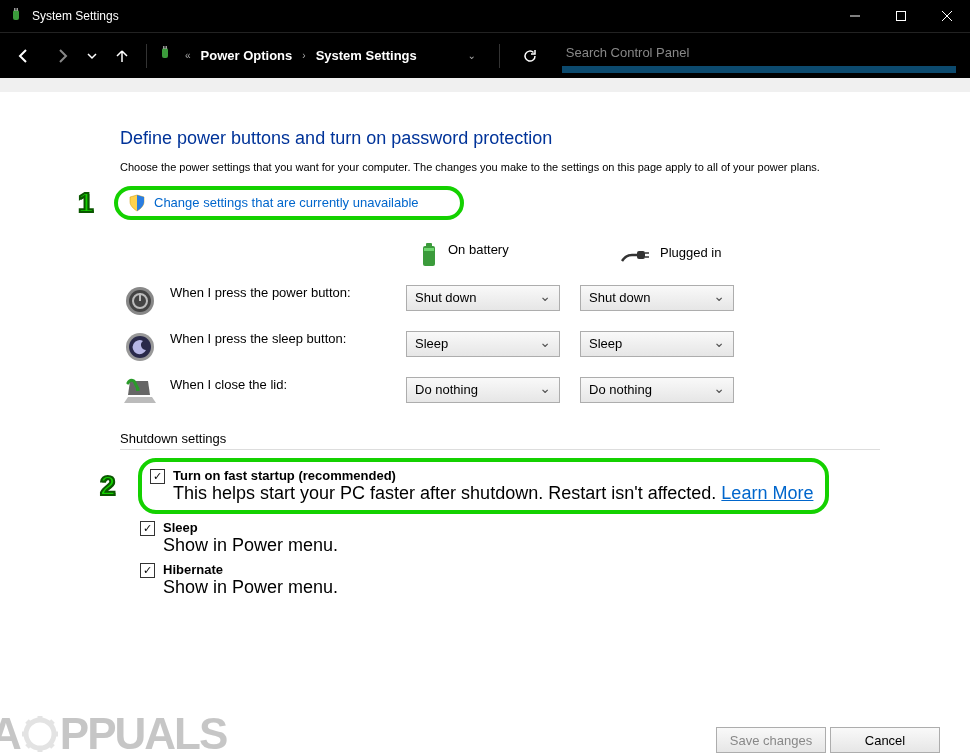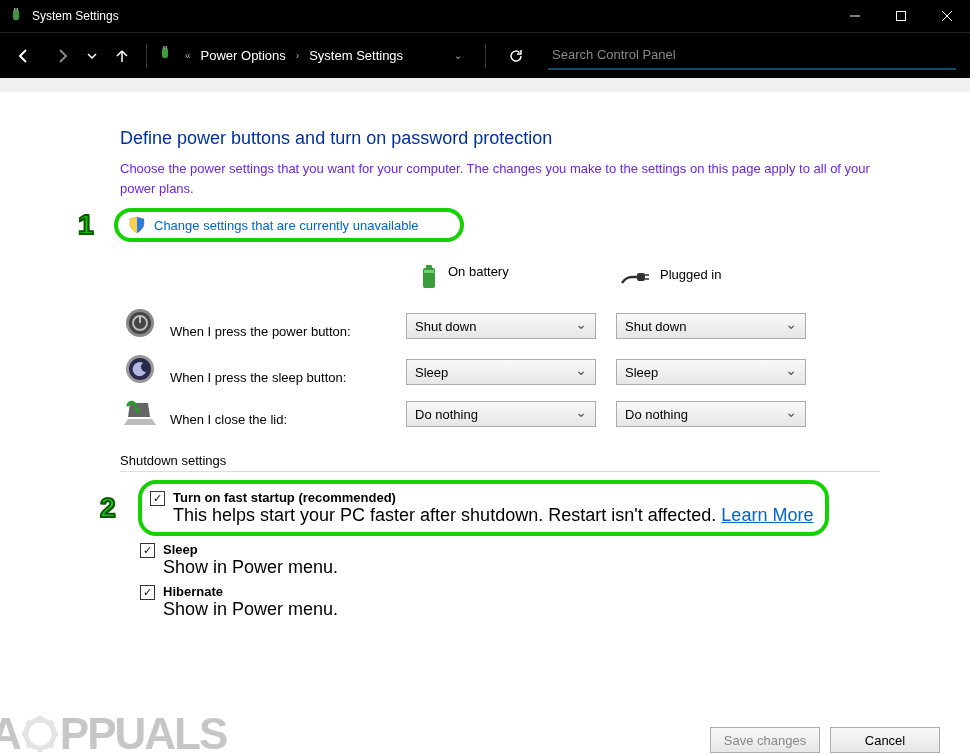--- a/index.html
+++ b/index.html
@@ -63,21 +63,21 @@
   }
   .breadcrumb {
     display: flex;
     align-items: center;
     color: #fff;
     font-size: 13px;
     gap: 4px;
     flex: 0 0 auto;
     padding: 0 6px;
   }
-  .bc-seg { padding: 4px 6px; }
+  .bc-seg { padding: 4px 6px; font-weight: bold; }
   .bc-chev { color: #aaa; font-size: 10px; }
   .bc-drop {
     width: 30px; text-align: center;
     color: #aaa;
     font-size: 10px;
     margin-left: 30px;
   }
   .refresh-btn {
     width: 36px; height: 36px;
     display: flex; align-items: center; justify-content: center;
@@ -86,43 +86,43 @@
   }
   .search-box {
     flex: 1;
     margin-left: 12px;
     margin-right: 8px;
   }
   .search-input {
     width: 100%;
     background: #000;
     border: none;
-    border-bottom: 2px solid #0c4a6e;
+    border-bottom: 7px solid #0c4a6e;
     color: #fff;
     padding: 6px 4px;
     font-size: 13px;
     outline: none;
   }
   .search-input::placeholder { color: #888; }
   .content {
     background: #fff;
     height: calc(755px - 32px - 46px);
     padding: 24px 30px 20px 120px;
     position: relative;
     margin-top: 14px;
   }
   .main-heading {
     color: #003399;
     font-size: 18px;
     font-weight: 400;
     margin: 12px 0 10px 0;
   }
   .description {
-    color: #6d28d9;
-    font-size: 13px;
+    color: #000000;
+    font-size: 11px;
     line-height: 1.5;
     max-width: 760px;
     margin-bottom: 10px;
   }
   .callout-box {
     border: 4px solid #14d100;
     border-radius: 18px;
     padding: 4px 10px;
     display: inline-flex;
     align-items: center;
@@ -167,36 +167,36 @@
   }
   .col-label-spacer { width: 300px; }
   .col-header {
     width: 200px;
     display: flex;
     gap: 10px;
     font-size: 13px;
   }
   .setting-row {
     display: flex;
-    align-items: flex-end;
+    align-items: flex-start;
     margin: 14px 0;
   }
   .row-icon {
     width: 40px;
     display: flex;
     align-items: center;
     justify-content: center;
   }
   .row-label {
     width: 246px;
     padding-left: 10px;
     font-size: 13px;
   }
   .dropdown {
-    width: 190px;
+    width: 154px;
     height: 26px;
     background: linear-gradient(#f9f9f9,#e6e6e6);
     border: 1px solid #adadad;
     display: flex;
     align-items: center;
     padding: 0 8px;
     margin-right: 20px;
     font-size: 13px;
     position: relative;
   }
@@ -237,21 +237,21 @@
   }
   .check-content { display: flex; flex-direction: column; }
   .check-title { font-weight: 600; font-size: 13px; }
   .check-desc { font-size: 18px; color: #000; }
   .learn-link { color: #0066cc; text-decoration: underline; }
   .bottom-buttons {
     position: absolute;
     bottom: 16px;
     right: 30px;
     display: flex;
-    gap: 10px;
+    gap: 4px;
   }
   .btn {
     width: 110px;
     height: 26px;
     background: linear-gradient(#f9f9f9,#e6e6e6);
     border: 1px solid #adadad;
     display: flex; align-items: center; justify-content: center;
     font-size: 13px;
   }
   .btn.disabled { color: #888; }

